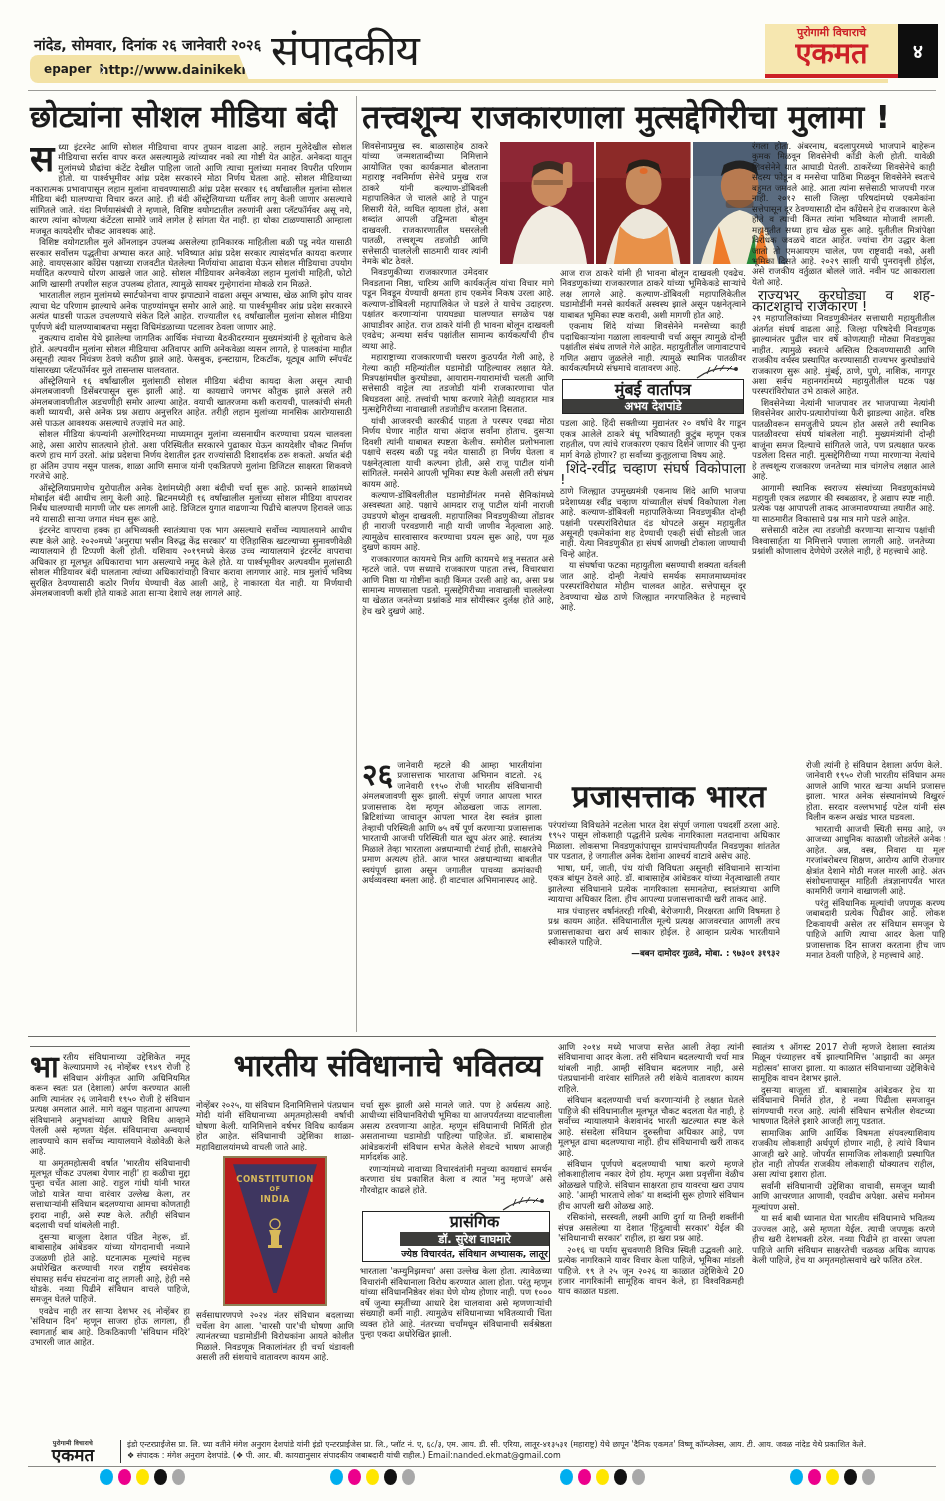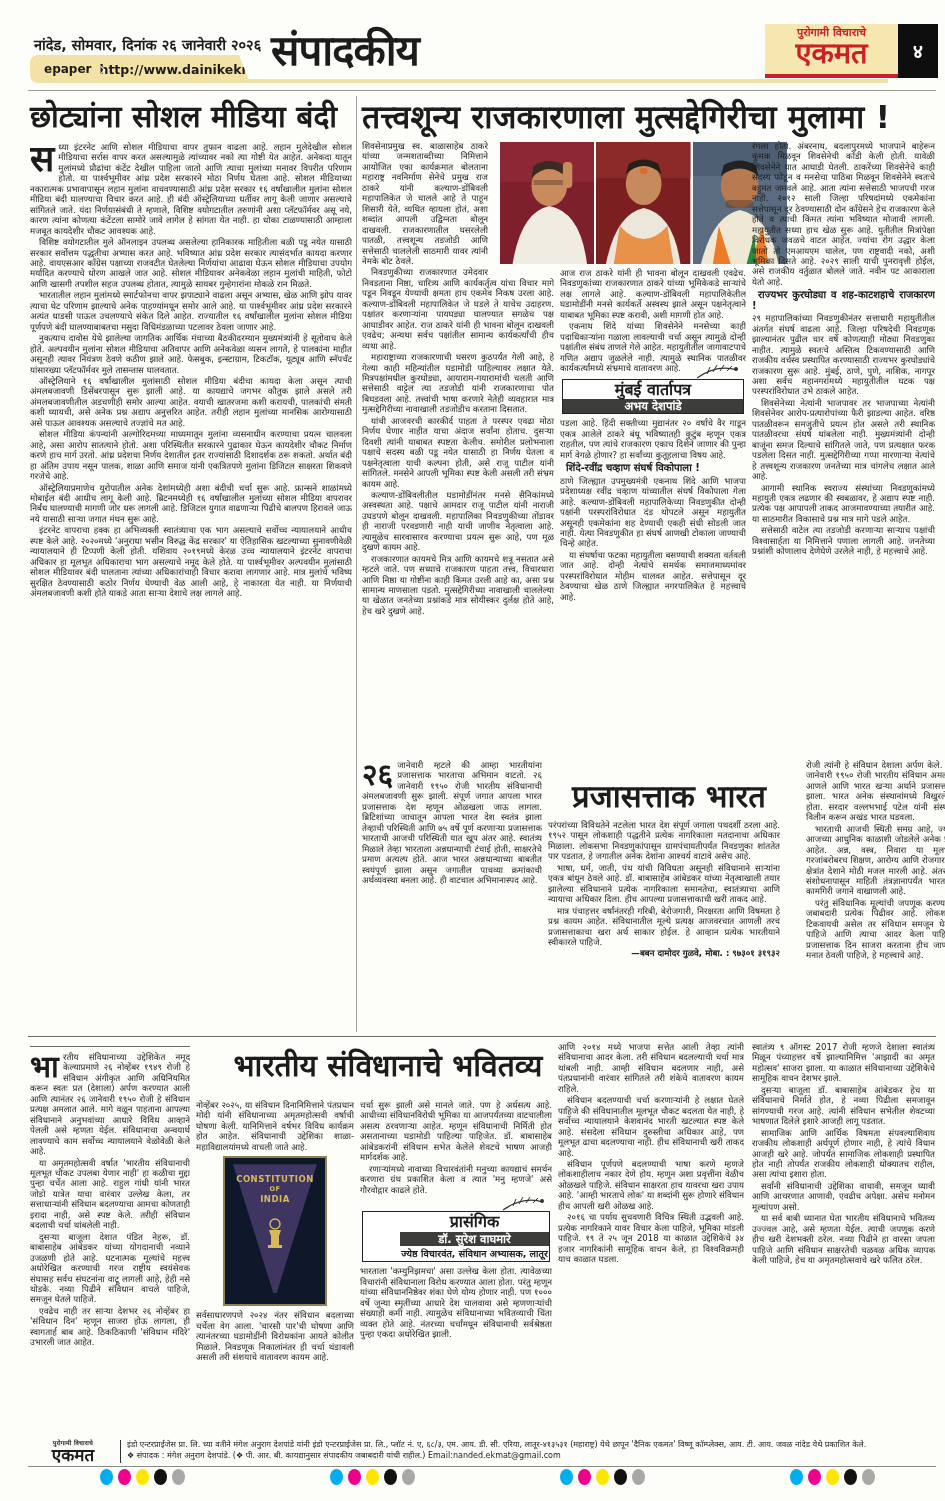--- a/index.html
+++ b/index.html
@@ -11,36 +11,36 @@
   .epaper-banner{left:30px;top:55px;width:220px;height:28px;background:#f3e2a5;
       clip-path:polygon(0 0,95% 0,100% 100%,0 100%);border-radius:8px 0 0 8px;
       display:flex;align-items:center;padding-left:14px;box-sizing:border-box;gap:4px;}
   .epaper-label{font-size:12px;font-weight:bold;}
   .epaper-dot{width:11px;height:11px;border-radius:50%;background:#d42a20;display:inline-block;
       position:relative;}
   .epaper-dot:after{content:"";position:absolute;left:3px;top:3px;width:5px;height:5px;
       border-right:1.5px solid #fff;border-top:1.5px solid #fff;transform:rotate(45deg);}
   .epaper-url{font-size:12.5px;font-weight:bold;}
   .header-strip{left:248px;top:79px;width:640px;height:4px;background:#f3e2a5;}
-  .page-title{left:270px;top:20px;width:150px;text-align:center;font-size:42px;font-weight:bold;
+  .page-title{left:270px;top:20px;width:150px;text-align:center;font-size:42px;font-weight:normal;
       letter-spacing:-1px;}
   .masthead{left:765px;top:24px;width:133px;height:50px;background:#f6e7b0;text-align:center;
       line-height:1;padding-top:3px;box-sizing:border-box;}
   .masthead-tagline{font-size:11px;font-weight:bold;color:#cc2027;}
   .masthead-name{font-size:29px;font-weight:bold;color:#cc2027;margin-top:1px;}
   .masthead-red{left:765px;top:74px;width:133px;height:4px;background:#cc2027;}
   .pageno-box{left:898px;top:24px;width:40px;height:54px;background:#0e0e0e;color:#fff;
       display:flex;align-items:center;justify-content:center;font-size:19px;font-weight:bold;}
   .header-rule{left:28px;top:90px;width:908px;height:1px;background:#9a9a96;}
   
   .bt{font-size:8.6px;line-height:10.45px;text-align:justify;}
   .bt p{margin:0 0 1px 0;text-indent:9px;}
   .bt p.noind{text-indent:0;}
   .dc{float:left;font-weight:bold;font-size:36px;line-height:31px;padding:1px 4px 0 0;}
-  .subhead{font-weight:bold;font-size:10px;margin:3px 0 2px 0;text-indent:6px;}
+  .subhead{font-weight:normal;font-size:14px;margin:3px 0 2px 0;text-indent:6px;}
   .col{overflow:hidden;}
   
   .hl-left{left:30px;top:95px;width:322px;font-size:30px;font-weight:bold;white-space:nowrap;}
   .hl-main{left:362px;top:94px;width:574px;font-size:32px;font-weight:bold;white-space:nowrap;}
   .hl-rep{left:548px;top:774px;width:232px;font-size:31px;font-weight:bold;white-space:nowrap;margin-left:24px;}
   .hl-ca{left:200px;top:1044px;width:376px;font-size:30px;font-weight:bold;text-align:center;white-space:nowrap;}
   .vrule{left:356px;top:96px;width:1px;height:936px;background:#a0a09c;}
   .hdiv{left:28px;top:1036px;width:908px;height:1px;background:#6b6b67;}
   .ca-rule-a{left:30px;top:1046px;width:160px;height:1px;background:#6b6b67;}
   
@@ -49,21 +49,21 @@
   .photo svg{display:block;width:100%;height:100%;}
   .photo-cut{float:right;width:62px;height:128px;margin:0 0 2px 4px;}
   
   .featbox{border:1.6px solid #222;margin:5px 2px 4px 2px;position:relative;background:#fff;}
   .featbox .ftitle{font-size:16px;font-weight:bold;text-align:center;padding:5px 0 4px 0;}
   .featbox .fauthor{background:#3d3d3b;color:#fff;font-size:11.5px;font-weight:bold;
       text-align:center;padding:2px 0;}
   .featbox .frole{font-size:9.5px;font-weight:bold;text-align:center;padding:3px 0 2px 0;}
   .leaf{position:absolute;right:4px;top:-18px;width:44px;height:20px;}
   
-  .book{width:104px;height:150px;margin:4px auto 4px auto;background:#0f172a;
+  .book{width:104px;height:150px;margin:4px auto 4px auto;background:#b91c1c;
       border:2px solid #8f8257;box-sizing:border-box;position:relative;overflow:hidden;}
   .book .vpanel2{position:absolute;left:8px;top:6px;right:8px;bottom:6px;
       background:#3e3660;clip-path:polygon(0 0,100% 0,52% 96%,48% 96%);}
   .book .btext{position:absolute;left:0;right:0;top:16px;text-align:center;color:#d8b95a;
       font-size:8.5px;font-weight:bold;letter-spacing:.5px;line-height:10px;}
   .book .btext .sm{font-size:6.5px;}
   .book .emblem{position:absolute;left:50%;top:58px;transform:translateX(-50%);}
   
   .f-logo{left:30px;top:1440px;width:86px;text-align:center;line-height:1;}
   .f-tag{font-size:6px;font-weight:bold;letter-spacing:.3px;}
@@ -248,21 +248,22 @@
       <div class="fauthor">डॉ. सुरेश वाघमारे</div>
       <div class="frole">ज्येष्ठ विचारवंत, संविधान अभ्यासक, लातूर</div>
     </div>
     <p class="noind">भारताला 'कम्युनिझमचा' असा उल्लेख केला होता. त्यावेळच्या विचारांनी संविधानाला विरोध करण्यात आला होता. परंतु म्हणून यांच्या संविधाननिष्ठेवर शंका घेणे योग्य होणार नाही. पण १००० वर्षे जुन्या स्मृतींच्या आधारे देश चालवावा असे म्हणणाऱ्यांची संख्याही कमी नाही. त्यामुळेच संविधानाच्या भवितव्याची चिंता व्यक्त होते आहे. नंतरच्या चर्चांमधून संविधानाची सर्वश्रेष्ठता पुन्हा एकदा अधोरेखित झाली.</p>
   </div>
 
   <div class="abs bt col" style="left:558px;top:1042px;width:186px;height:392px;">
     <p class="noind">आणि २०१४ मध्ये भाजपा सत्तेत आली तेव्हा त्यांनी संविधानाचा आदर केला. तरी संविधान बदलल्याची चर्चा मात्र थांबली नाही. आम्ही संविधान बदलणार नाही, असे पंतप्रधानांनी वारंवार सांगितले तरी शंकेचे वातावरण कायम राहिले.</p>
     <p>संविधान बदलण्याची चर्चा करणाऱ्यांनी हे लक्षात घेतले पाहिजे की संविधानातील मूलभूत चौकट बदलता येत नाही, हे सर्वोच्च न्यायालयाने केशवानंद भारती खटल्यात स्पष्ट केले आहे. संसदेला संविधान दुरुस्तीचा अधिकार आहे, पण मूलभूत ढाचा बदलण्याचा नाही. हीच संविधानाची खरी ताकद आहे.</p>
     <p>संविधान पूर्णपणे बदलण्याची भाषा करणे म्हणजे लोकशाहीलाच नकार देणे होय. म्हणून अशा प्रवृत्तींना वेळीच ओळखले पाहिजे. संविधान साक्षरता हाच यावरचा खरा उपाय आहे. 'आम्ही भारताचे लोक' या शब्दांनी सुरू होणारे संविधान हीच आपली खरी ओळख आहे.</p>
-    <p>२०१६ चा पर्याय सुचवणारी विचित्र स्थिती उद्भवली आहे. प्रत्येक नागरिकाने यावर विचार केला पाहिजे, भूमिका मांडली पाहिजे. १९ ते २५ जून 2018 या काळात उद्देशिकेचे ३४ हजार नागरिकांनी सामूहिक वाचन केले, हा विश्वविक्रमही याच काळात घडला.</p>
+    <p>रसिकांनो, सरस्वती, लक्ष्मी आणि दुर्गा या तिन्ही शक्तींनी संपन्न असलेल्या या देशात 'हिंदुत्वाची सरकार' येईल की 'संविधानाची सरकार' राहील, हा खरा प्रश्न आहे.</p>
+    <p>२०१६ चा पर्याय सुचवणारी विचित्र स्थिती उद्भवली आहे. प्रत्येक नागरिकाने यावर विचार केला पाहिजे, भूमिका मांडली पाहिजे. १९ ते २५ जून २०२६ या काळात उद्देशिकेचे 20 हजार नागरिकांनी सामूहिक वाचन केले, हा विश्वविक्रमही याच काळात घडला.</p>
   </div>
 
   <div class="abs bt col" style="left:752px;top:1042px;width:183px;height:392px;">
     <p class="noind">स्वातंत्र्य ९ ऑगस्ट 2017 रोजी म्हणजे देशाला स्वातंत्र्य मिळून पंच्याहत्तर वर्षे झाल्यानिमित्त 'आझादी का अमृत महोत्सव' साजरा झाला. या काळात संविधानाच्या उद्देशिकेचे सामूहिक वाचन देशभर झाले.</p>
     <p>दुसऱ्या बाजूला डॉ. बाबासाहेब आंबेडकर हेच या संविधानाचे निर्माते होत, हे नव्या पिढीला समजावून सांगण्याची गरज आहे. त्यांनी संविधान सभेतील शेवटच्या भाषणात दिलेले इशारे आजही लागू पडतात.</p>
     <p>सामाजिक आणि आर्थिक विषमता संपवल्याशिवाय राजकीय लोकशाही अर्थपूर्ण होणार नाही, हे त्यांचे विधान आजही खरे आहे. जोपर्यंत सामाजिक लोकशाही प्रस्थापित होत नाही तोपर्यंत राजकीय लोकशाही धोक्यातच राहील, असा त्यांचा इशारा होता.</p>
     <p>सर्वांनी संविधानाची उद्देशिका वाचावी, समजून घ्यावी आणि आचरणात आणावी, एवढीच अपेक्षा. असेच मनोमन मूल्यांपण असो.</p>
     <p>या सर्व बाबी ध्यानात घेता भारतीय संविधानाचे भवितव्य उज्ज्वल आहे, असे म्हणता येईल. त्याची जपणूक करणे हीच खरी देशभक्ती ठरेल. नव्या पिढीने हा वारसा जपला पाहिजे आणि संविधान साक्षरतेची चळवळ अधिक व्यापक केली पाहिजे, हेच या अमृतमहोत्सवाचे खरे फलित ठरेल.</p>
   </div>
 

